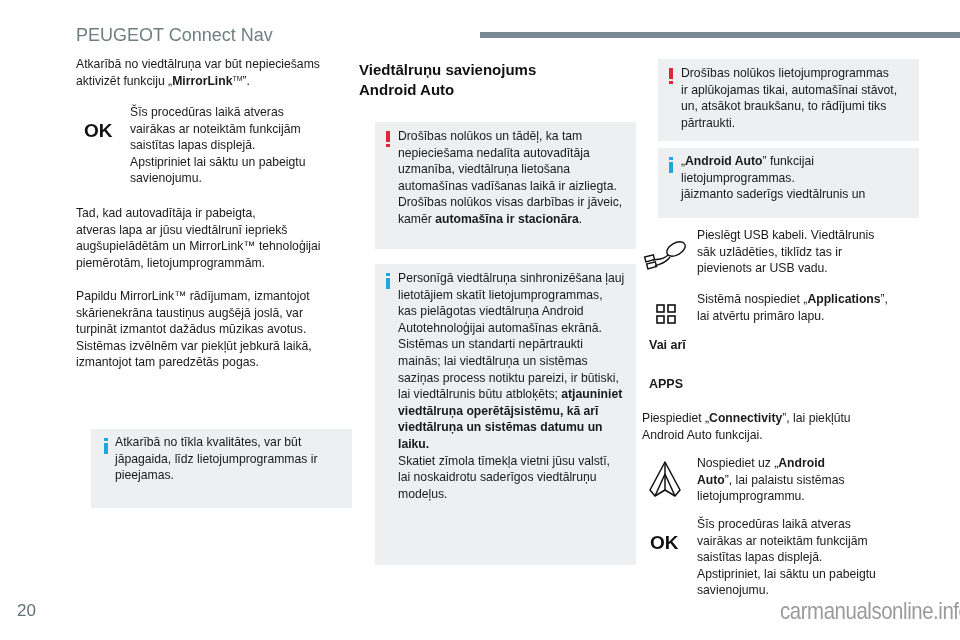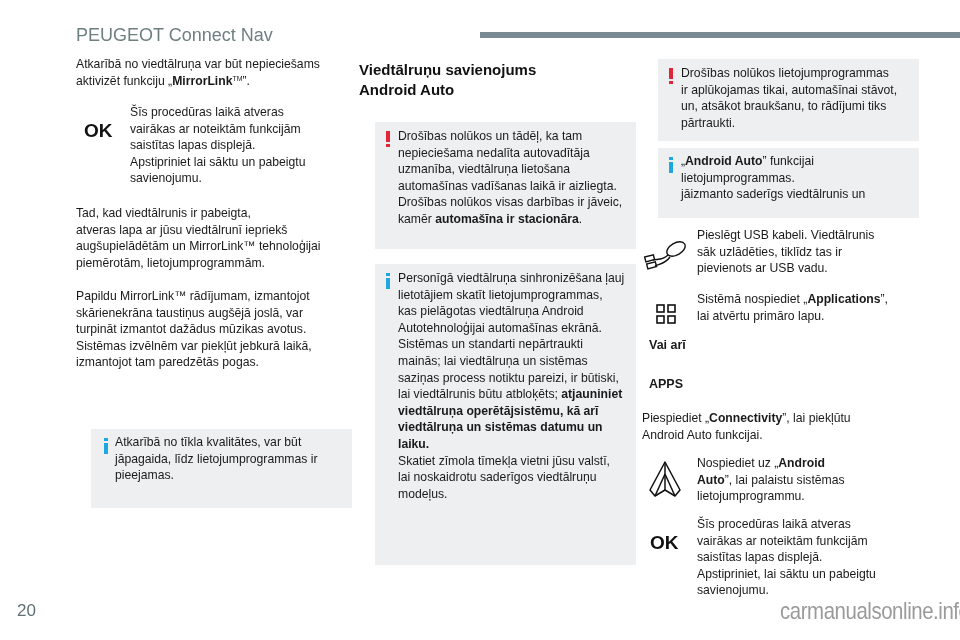--- a/index.html
+++ b/index.html
@@ -37,21 +37,21 @@
 <div class="abs ok" style="left:84px; top:120px;">OK</div>
 <div class="abs p" style="left:130px; top:104px; width:220px;">
   <div>Šīs procedūras laikā atveras</div>
   <div>vairākas ar noteiktām funkcijām</div>
   <div>saistītas lapas displejā.</div>
   <div>Apstipriniet lai sāktu un pabeigtu</div>
   <div>savienojumu.</div>
 </div>
 
 <div class="abs p" style="left:76px; top:205px; width:275px;">
-  <div>Tad, kad viedtālrunis ir pabeigta,</div>
+  <div>Tad, kad autovadītāja ir pabeigta,</div>
   <div>atveras lapa ar jūsu viedtālrunī iepriekš</div>
   <div>augšupielādētām un MirrorLink™ tehnoloģijai</div>
   <div>piemērotām, lietojumprogrammām.</div>
 </div>
 
 <div class="abs p" style="left:76px; top:288px; width:275px;">
   <div>Papildu MirrorLink™ rādījumam, izmantojot</div>
   <div>skārienekrāna taustiņus augšējā joslā, var</div>
   <div>turpināt izmantot dažādus mūzikas avotus.</div>
   <div>Sistēmas izvēlnēm var piekļūt jebkurā laikā,</div>

